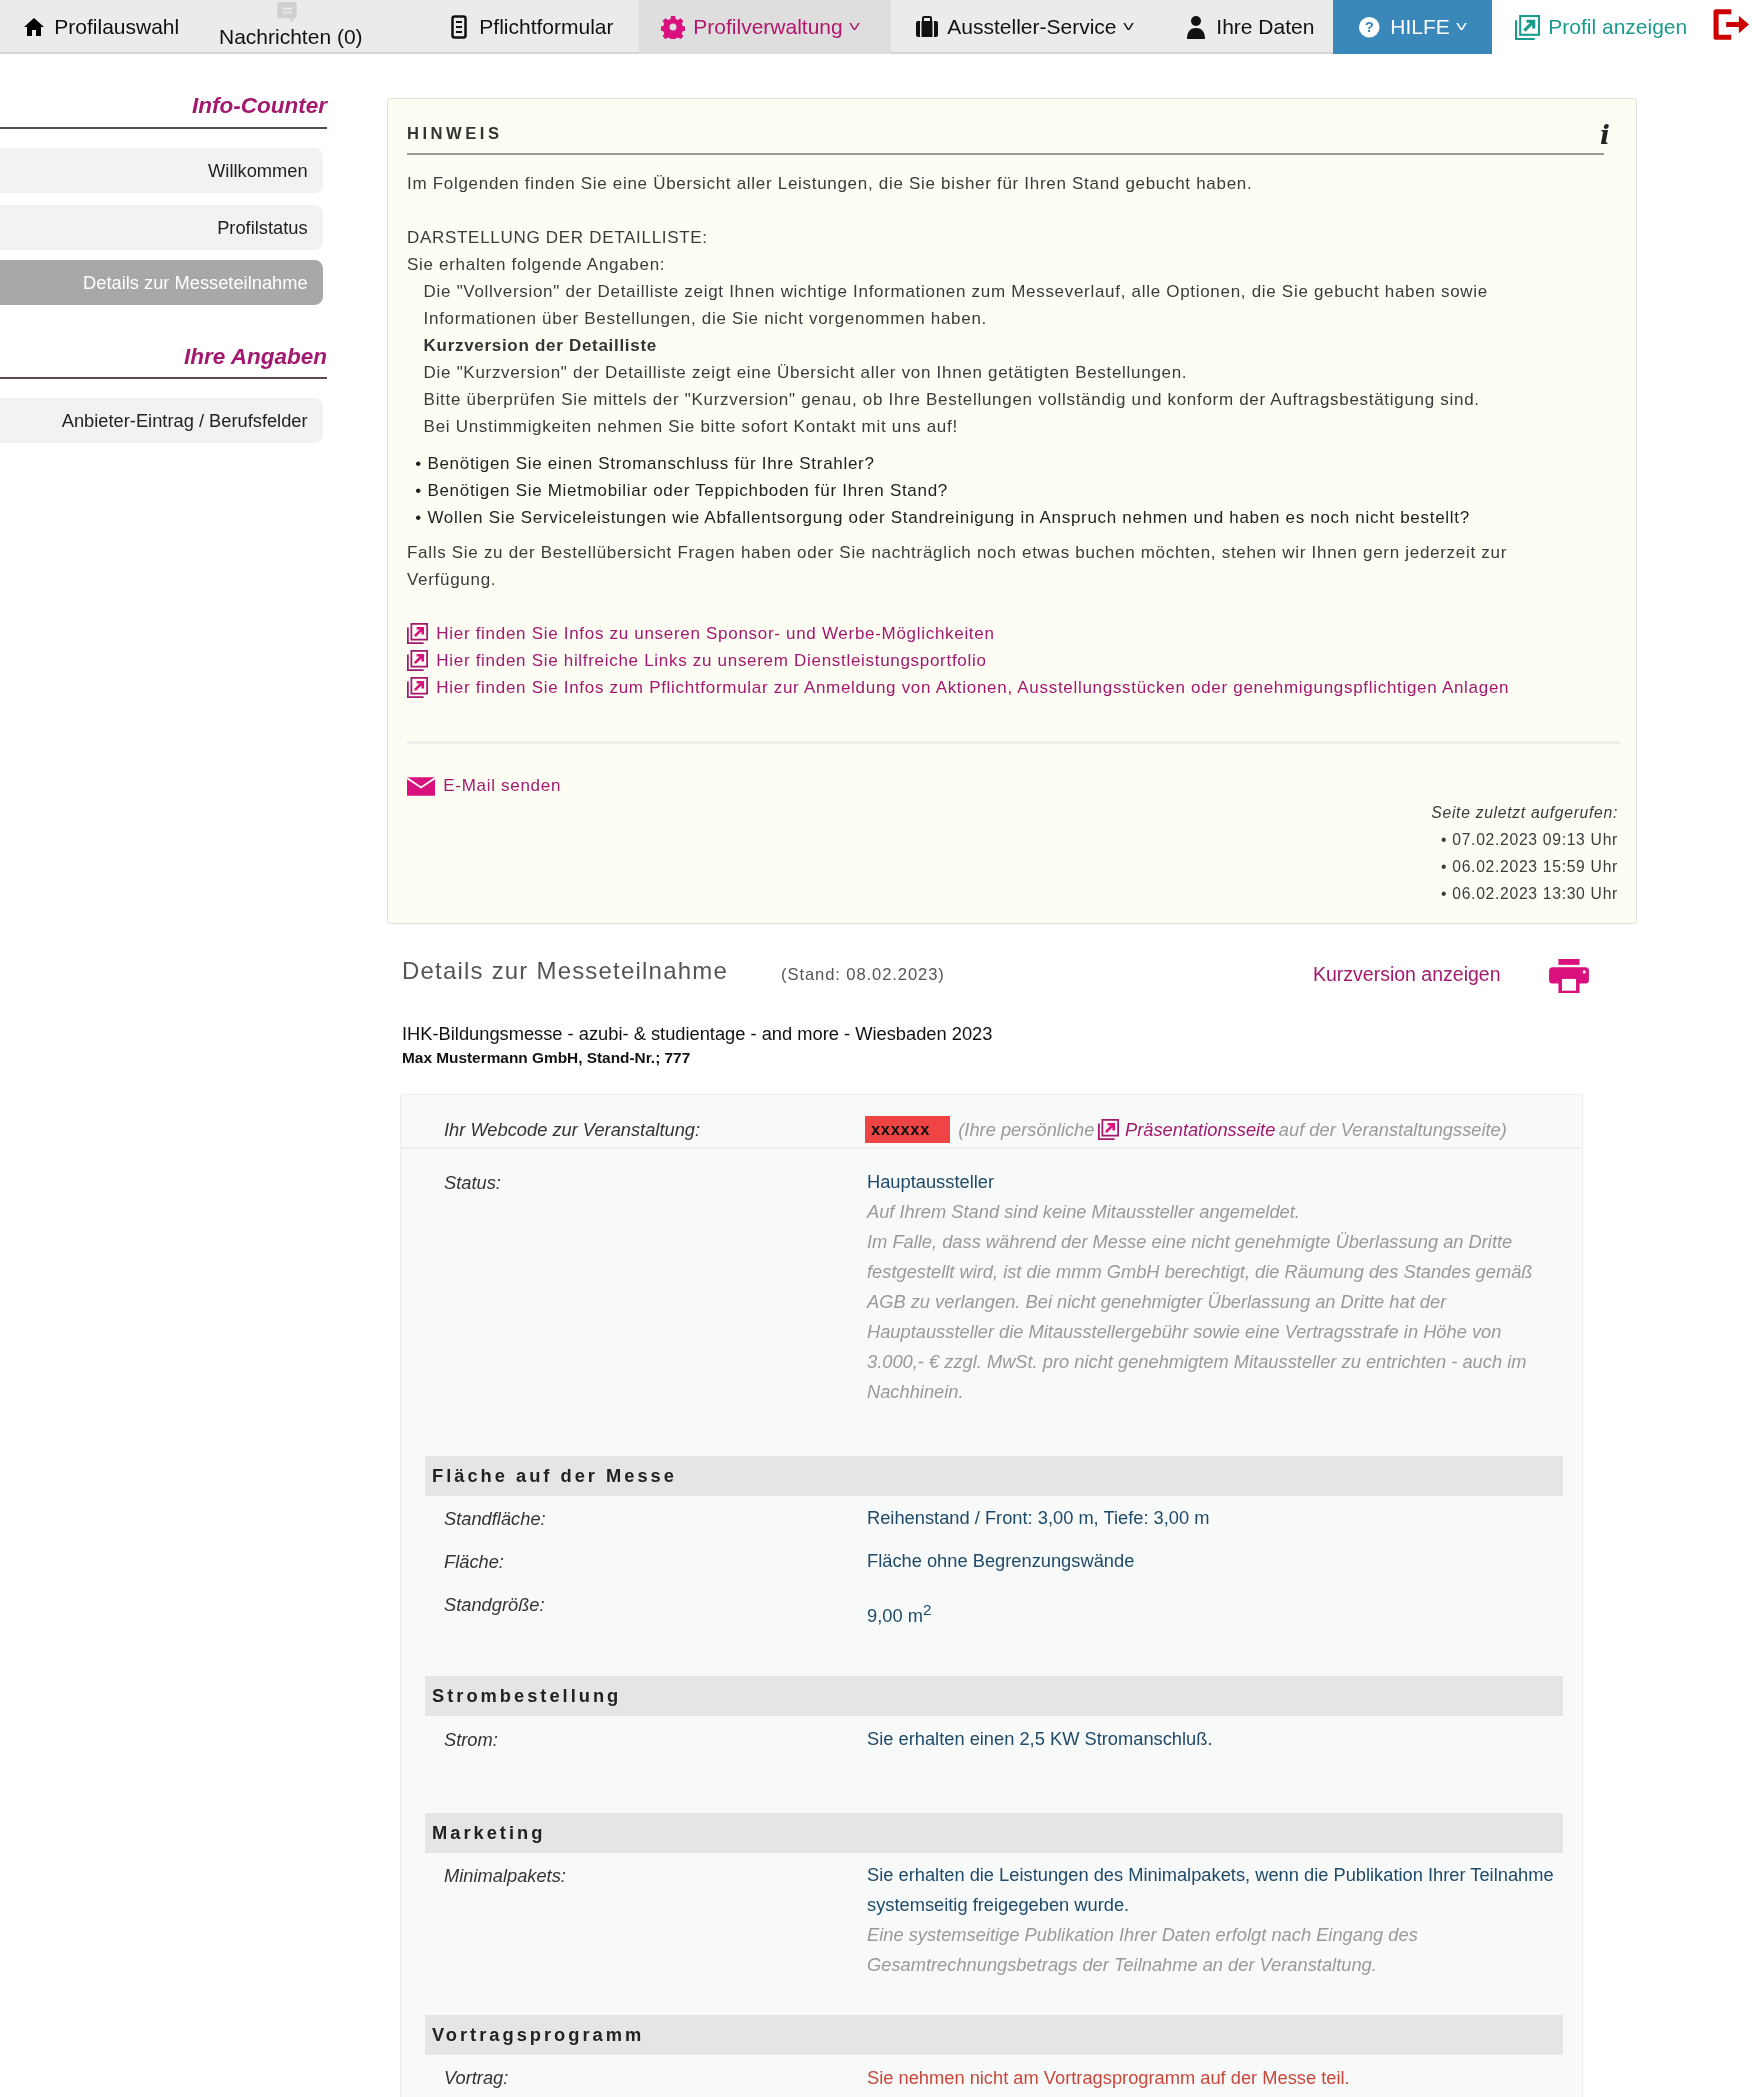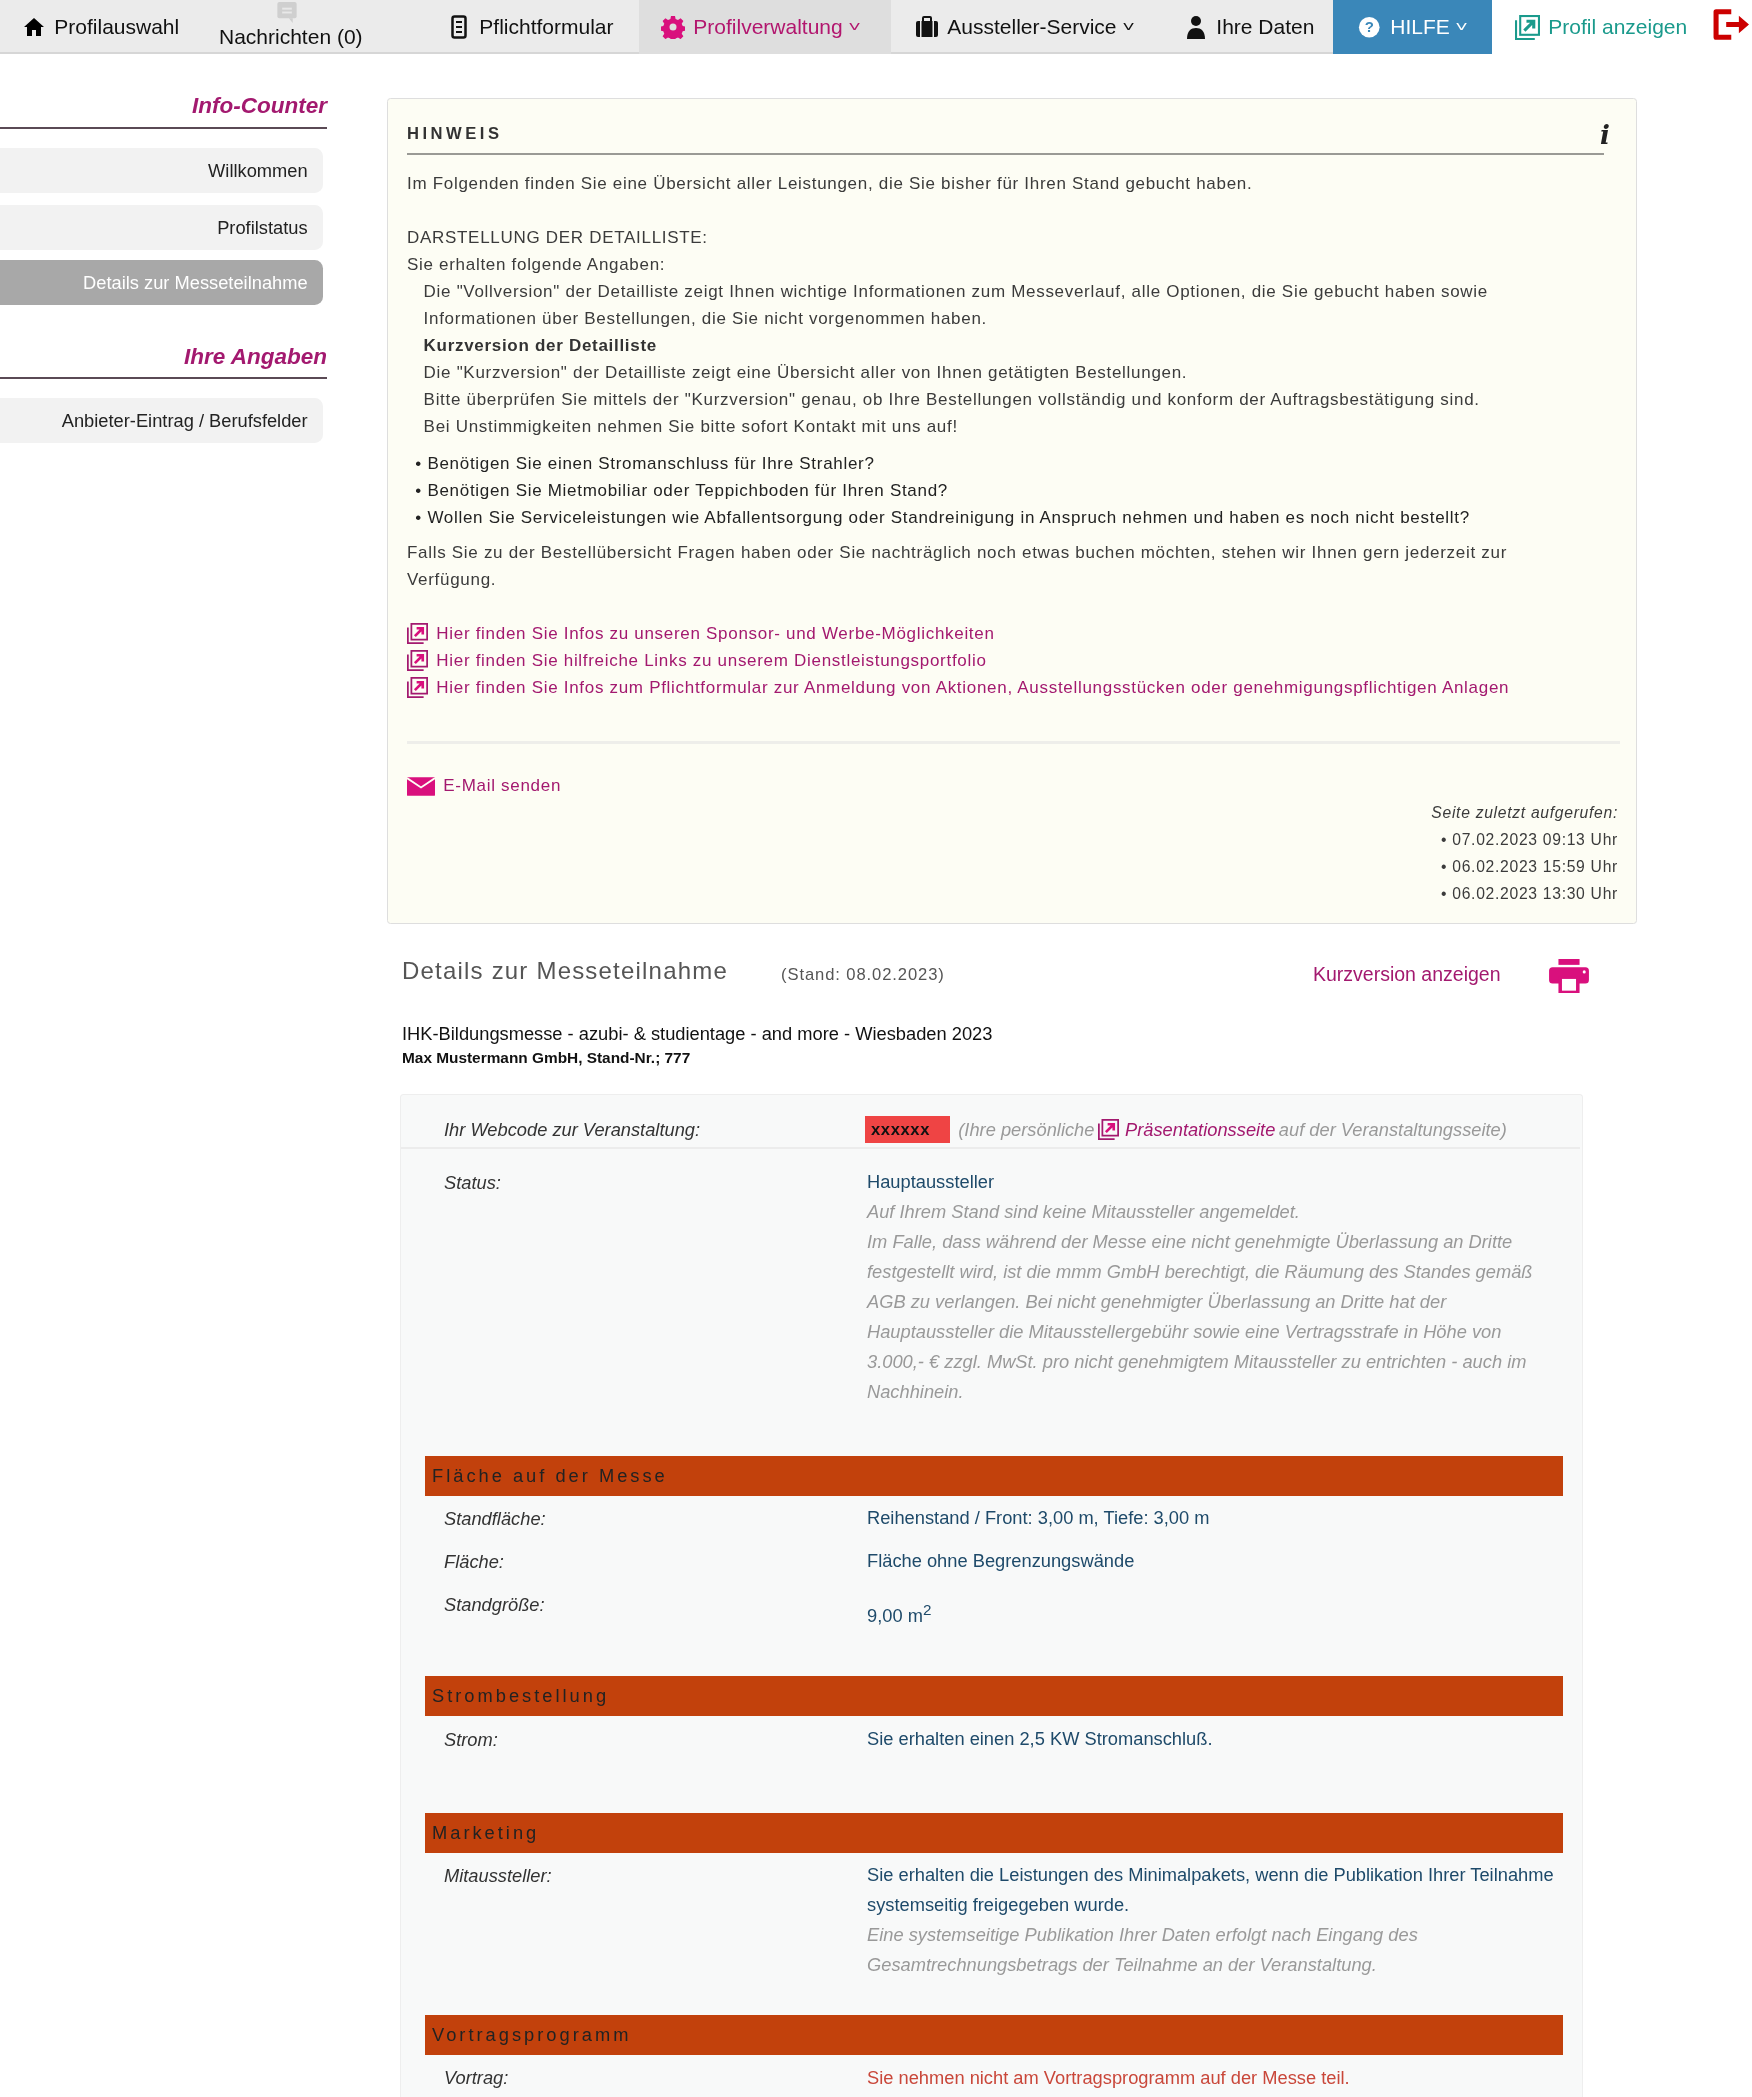--- a/index.html
+++ b/index.html
@@ -46,21 +46,21 @@
   .print { position: absolute; left: 1549px; top: 959px; width: 40px; height: 34px; cursor: pointer; }
   .event { position: absolute; left: 402px; top: 1023px; font-size: 18.3px; color: #111; }
   .company { position: absolute; left: 402px; top: 1049px; font-size: 15.4px; font-weight: bold; color: #111; }
 
   
   .card { position: absolute; left: 400px; top: 1094px; width: 1183px; height: 1006px; background: #f8f9f9; border: 1.8px solid #eeeeee; border-bottom: none; border-radius: 3.5px 3.5px 0 0; }
   .row-lbl { position: absolute; left: 43px; font-size: 18.3px; font-style: italic; color: #333; }
   .row-val { position: absolute; left: 466px; width: 692px; font-size: 18.3px; color: #1e4a6a; line-height: 30px; }
   .row-val .note { color: #999; font-style: italic; }
   .row-val .red { color: #c9473a; }
-  .sec-h { position: absolute; left: 24px; width: 1138px; height: 40px; background: #c2410c; display: flex; align-items: center; padding-left: 7px; font-size: 18.3px; font-weight: normal; letter-spacing: 3px; color: #222; }
+  .sec-h { position: absolute; left: 24px; width: 1138px; height: 40px; background: #e5e5e5; display: flex; align-items: center; padding-left: 7px; font-size: 18.3px; font-weight: bold; letter-spacing: 3px; color: #222; }
   .webcode { position: absolute; left: 464px; top: 21px; display: flex; align-items: center; font-size: 18.3px; }
   .webcode .code { background: #ef4444; padding: 3.5px 20px 3.5px 6px; font-weight: bold; color: #111; font-size: 16.6px; letter-spacing: 0.6px; }
   .webcode .note { color: #999; font-style: italic; margin-left: 8.3px; }
   .webcode .plink { color: #a3196f; font-style: italic; display: inline-flex; align-items: center; cursor: pointer; margin: 0 3.5px; }
   .webcode .plink .ext-ic { width: 21px; height: 21px; margin-right: 6px; }
   .rule-line { position: absolute; left: 0; top: 52px; width: 1179px; height: 1.8px; background: #ececec; }
 </style>
 </head>
 <body>
 
@@ -280,21 +280,21 @@
   <div class="row-lbl" style="top:456px;">Fläche:</div>
   <div class="row-val" style="top:451px;">Fläche ohne Begrenzungswände</div>
   <div class="row-lbl" style="top:499px;">Standgröße:</div>
   <div class="row-val" style="top:500px;"><span>9,00 m</span><sup>2</sup></div>
 
   <div class="sec-h" style="top:581px;">Strombestellung</div>
   <div class="row-lbl" style="top:634px;">Strom:</div>
   <div class="row-val" style="top:629px;">Sie erhalten einen 2,5 KW Stromanschluß.</div>
 
   <div class="sec-h" style="top:718px;">Marketing</div>
-  <div class="row-lbl" style="top:770px;">Mitaussteller:</div>
+  <div class="row-lbl" style="top:770px;">Minimalpakets:</div>
   <div class="row-val" style="top:765px;">
     <div>Sie erhalten die Leistungen des Minimalpakets, wenn die Publikation Ihrer Teilnahme systemseitig freigegeben wurde.</div>
     <div class="note">Eine systemseitige Publikation Ihrer Daten erfolgt nach Eingang des Gesamtrechnungsbetrags der Teilnahme an der Veranstaltung.</div>
   </div>
 
   <div class="sec-h" style="top:920px;">Vortragsprogramm</div>
   <div class="row-lbl" style="top:972px;">Vortrag:</div>
   <div class="row-val" style="top:968px;"><span class="red">Sie nehmen nicht am Vortragsprogramm auf der Messe teil.</span></div>
 </div>
 

